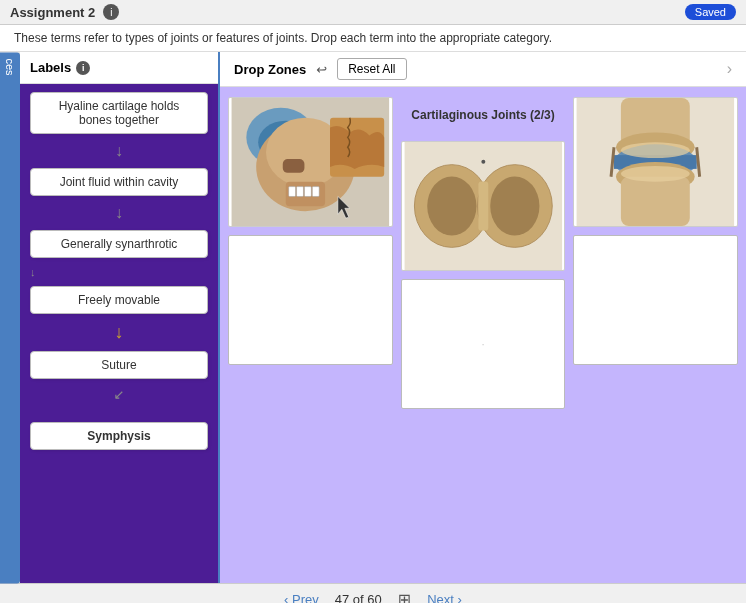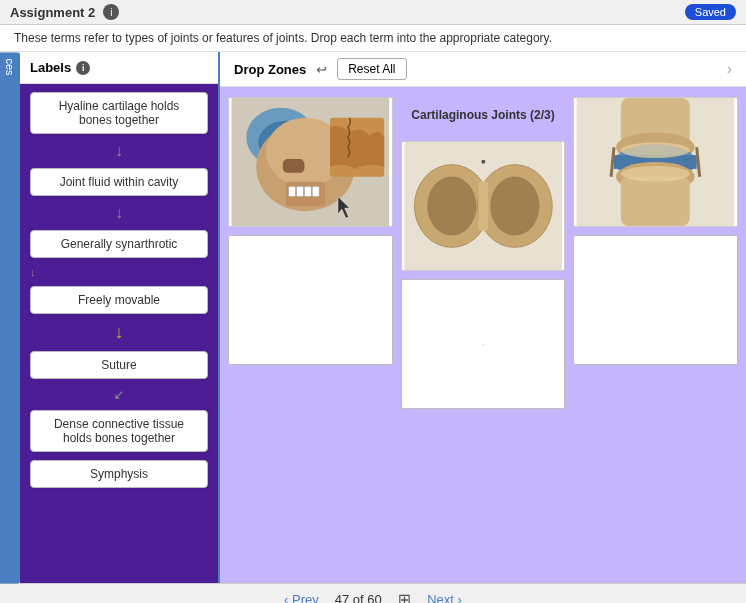--- a/index.html
+++ b/index.html
@@ -99,25 +99,22 @@
       </div>
 
       <div style="text-align:center; color:#c8a030; font-size:18px;">↓</div>
 
       <div class="label-item">
         <span>Suture</span>
       </div>
 
       <div style="text-align:center; color:#888; font-size:13px;">↙</div>
 
-      <div class="label-item">
-        <span>Dense connective tissue holds bones together</span>
-      </div>
-
-      <div class="label-item" style="margin-top: 4px;">
+
+      <div class="label-item" style="margin-top: 20px; font-weight: bold;">
         <span>Symphysis</span>
       </div>
     </div>
 
     <div class="content-area">
       <div class="content-header">
         <span class="drop-zones-label">Drop Zones</span>
         <span class="back-arrow">↩</span>
         <button class="reset-btn">Reset All</button>
         <span style="margin-left:auto; font-size:16px; color:#aaa;">›</span>

